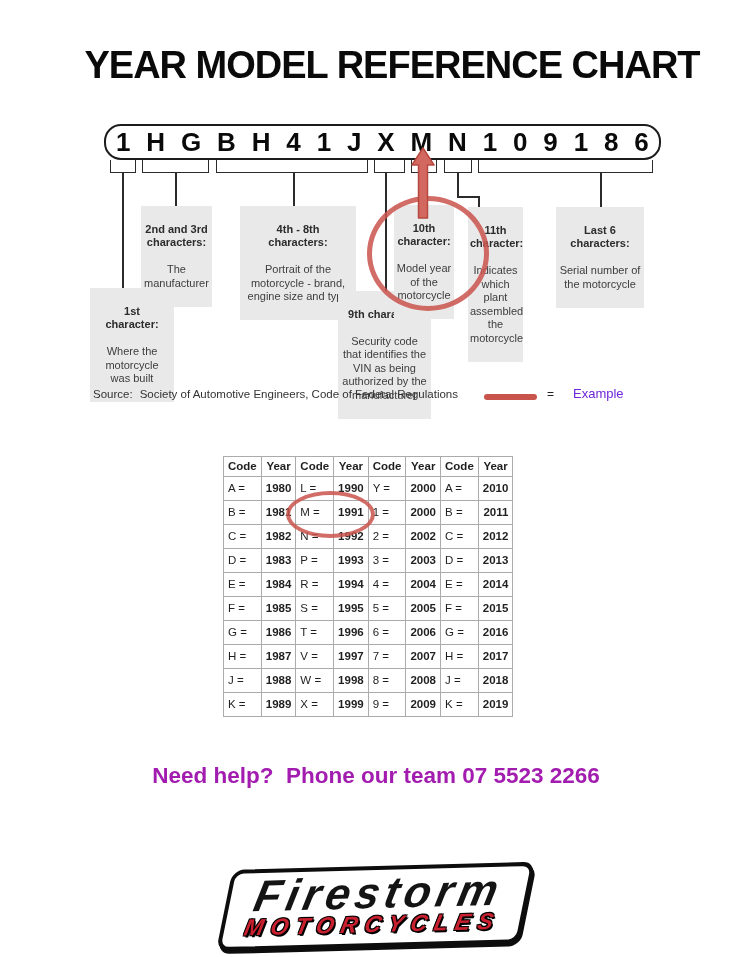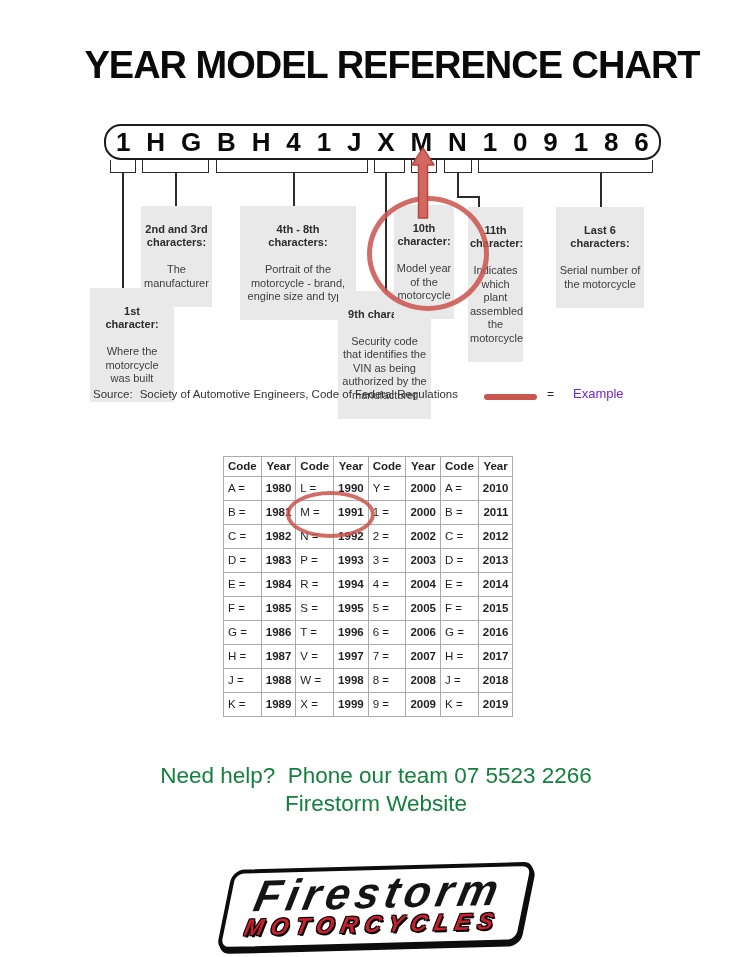--- a/index.html
+++ b/index.html
@@ -46,21 +46,21 @@
   .year-table th,.year-table td{border:1px solid #ababab;font-size:11.5px;line-height:15px;
                                 padding:2px 4px;color:#1f1f1f;box-sizing:content-box;}
   .year-table th{font-weight:bold;text-align:center;height:15px;}
   .year-table td{height:19px;}
   .year-table th:nth-child(odd){width:27px;}
   .year-table th:nth-child(even){width:24px;}
   .year-table td.year{text-align:right;font-weight:bold;}
 
   
   .footer{position:absolute;top:762px;left:0;width:100%;text-align:center;
-          font-weight:normal;font-size:22.5px;line-height:27.5px;color:#15803d;}
+          font-weight:bold;font-size:22.5px;line-height:27.5px;color:#a21caf;}
   .footer div{white-space:pre-wrap;}
 
   
   .logo{position:absolute;left:376px;top:866px;transform:translateX(-50%) rotate(-1.5deg) skewX(-13deg);
         background:#fff;border:4px solid #0d0d0d;border-radius:12px;padding:1px 20px 7px 20px;
         text-align:center;box-shadow:2px 3px 0 #0d0d0d;}
   .logo-main{font-size:44px;line-height:44px;font-weight:bold;font-style:italic;
              letter-spacing:5px;color:#141414;white-space:nowrap;}
   .logo-sub{font-size:23px;line-height:23px;font-weight:bold;font-style:italic;letter-spacing:7px;
             color:#c8202f;white-space:nowrap;margin-top:-2px;
@@ -289,21 +289,20 @@
           <td class="year">2009</td>
           <td class="code">K =</td>
           <td class="year">2019</td>
         </tr>
       </tbody>
   </table>
   <div class="table-ellipse"></div>
 
   <div class="footer">
     <div>Need help?  Phone our team 07 5523 2266</div>
-    <div>Firestorm Website</div>
   </div>
 
   <div class="logo">
     <div class="logo-main">Firestorm</div>
     <div class="logo-sub">MOTORCYCLES</div>
   </div>
 
 </div>
 
 </body></html>

